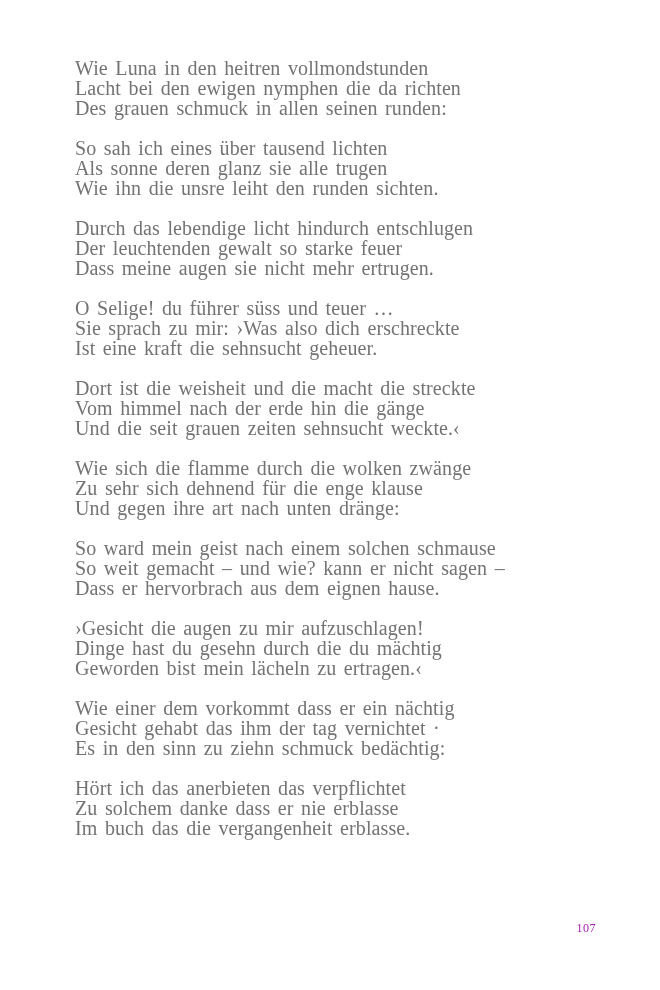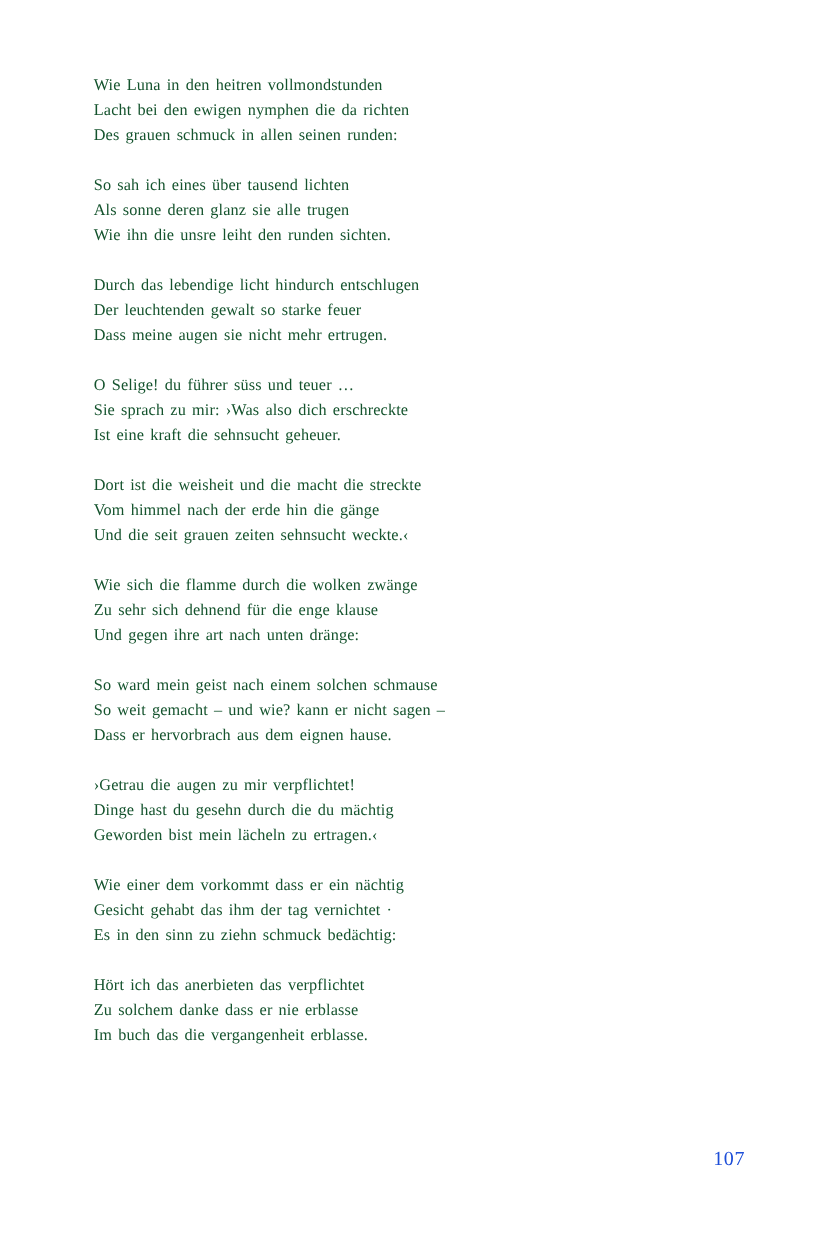--- a/index.html
+++ b/index.html
@@ -19,34 +19,34 @@
     position: absolute;
     left: 75px;
     top: 58px;
     right: 40px;
   }
   .stanza {
     margin: 0 0 20px 0;
   }
   .line {
     margin: 0;
-    font-size: 13px;
+    font-size: 20px;
     line-height: 20px;
-    color: #14532d;
+    color: #737373;
     word-spacing: 0.12em;
     letter-spacing: 0.1px;
     white-space: nowrap;
   }
   .page-number {
     position: absolute;
     top: 921px;
     right: 64px;
-    font-size: 16px;
+    font-size: 12px;
     line-height: 14px;
-    color: #1d4ed8;
+    color: #a21caf;
     letter-spacing: 0.5px;
   }
 </style>
 </head>
 <body>
 
 <div class="page">
   <div class="poem">
 
     <div class="stanza">
@@ -85,21 +85,21 @@
       <p class="line">Und gegen ihre art nach unten dränge:</p>
     </div>
 
     <div class="stanza">
       <p class="line">So ward mein geist nach einem solchen schmause</p>
       <p class="line">So weit gemacht – und wie? kann er nicht sagen –</p>
       <p class="line">Dass er hervorbrach aus dem eignen hause.</p>
     </div>
 
     <div class="stanza">
-      <p class="line">›Getrau die augen zu mir verpflichtet!</p>
+      <p class="line">›Gesicht die augen zu mir aufzuschlagen!</p>
       <p class="line">Dinge hast du gesehn durch die du mächtig</p>
       <p class="line">Geworden bist mein lächeln zu ertragen.‹</p>
     </div>
 
     <div class="stanza">
       <p class="line">Wie einer dem vorkommt dass er ein nächtig</p>
       <p class="line">Gesicht gehabt das ihm der tag vernichtet ·</p>
       <p class="line">Es in den sinn zu ziehn schmuck bedächtig:</p>
     </div>
 

